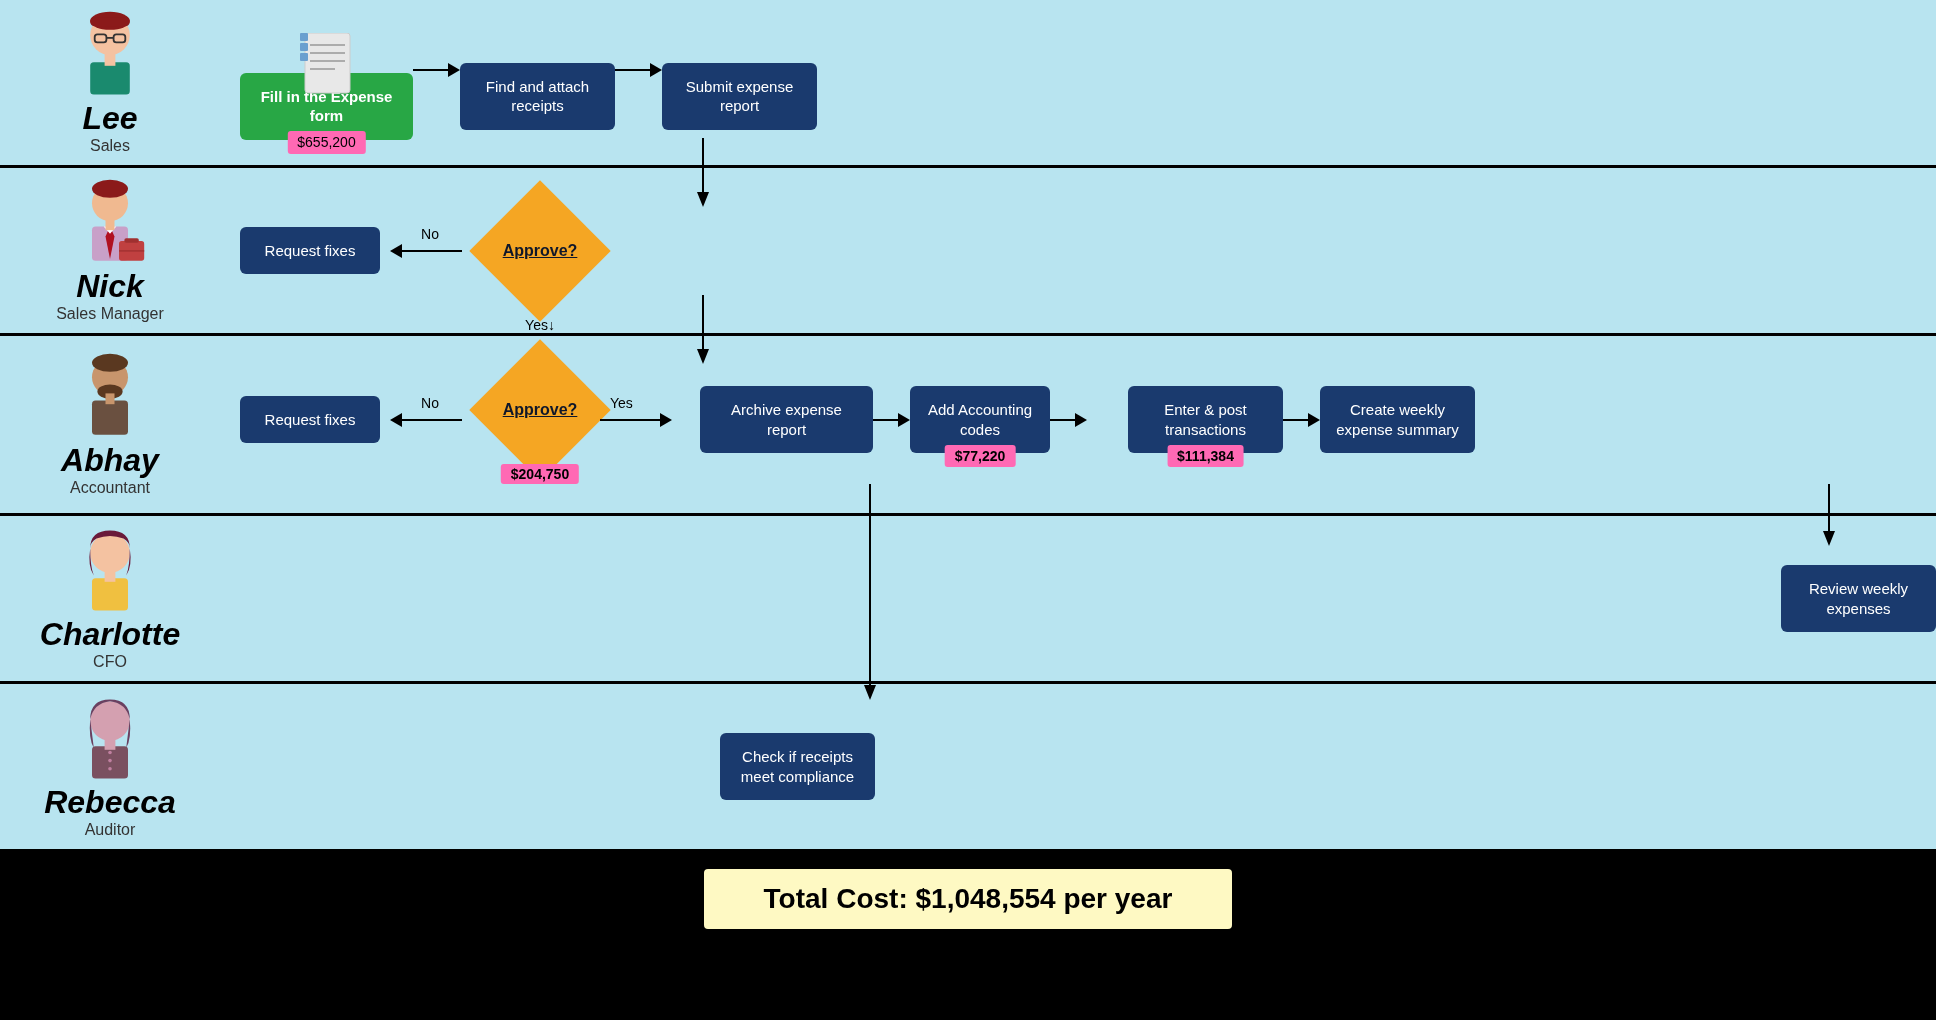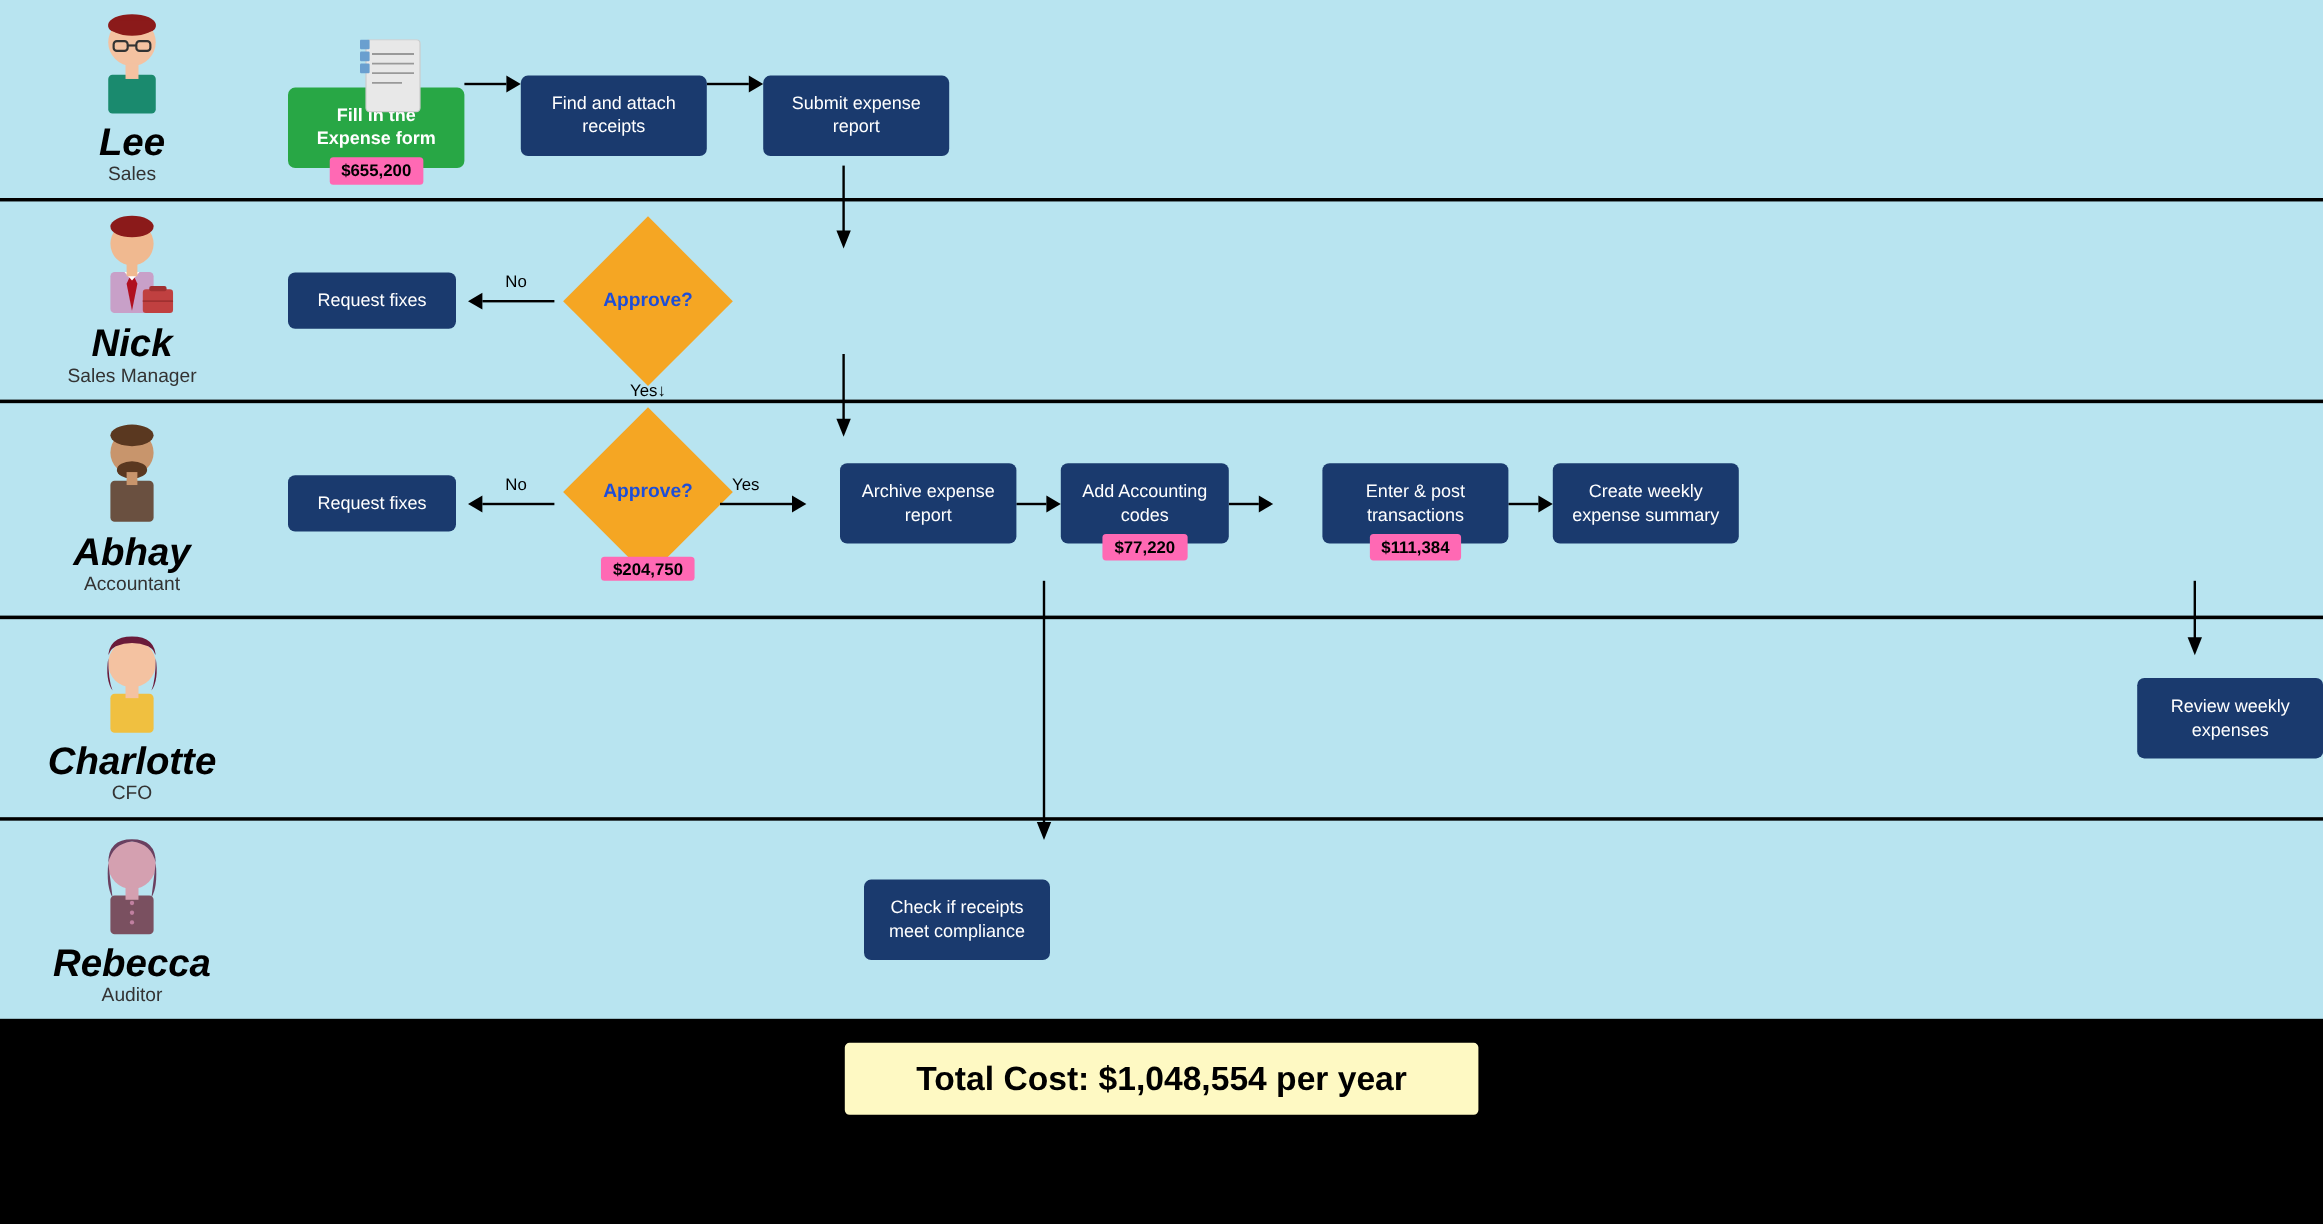--- a/index.html
+++ b/index.html
@@ -105,21 +105,21 @@
       flex-shrink: 0;
     }
 
     .green-box .cost-badge {
       position: absolute;
       bottom: -14px;
       left: 50%;
       transform: translateX(-50%);
       background: #ff69b4;
       color: #000;
-      font-weight: bold;
+      font-weight: normal;
       font-size: 14px;
       padding: 2px 10px;
       border-radius: 3px;
       white-space: nowrap;
     }
 
     
     .diamond-wrapper {
       position: relative;
       width: 120px;
@@ -135,26 +135,27 @@
       position: absolute;
       top: 10px;
       left: 10px;
     }
 
     .diamond-text {
       position: absolute;
       top: 50%;
       left: 50%;
       transform: translate(-50%, -50%);
-      color: #1d4ed8;
+      color: #0f172a;
       font-size: 16px;
       font-weight: bold;
       text-align: center;
       z-index: 2;
       white-space: nowrap;
+      text-decoration: underline;
     }
 
     .diamond-wrapper .cost-badge {
       position: absolute;
       bottom: -14px;
       left: 50%;
       transform: translateX(-50%);
       background: #ff69b4;
       color: #000;
       font-weight: bold;
@@ -220,21 +221,21 @@
       position: absolute;
       left: 0;
       top: 0;
       width: 1936px;
       pointer-events: none;
       z-index: 10;
     }
 
     
     .box-w-140 { width: 140px; }
-    .box-w-145 { width: 147px; }
+    .box-w-145 { width: 173px; }
     .box-w-155 { width: 155px; }
   </style>
 </head>
 <body>
 
 <div class="diagram-container">
 
   <svg class="cross-lane-arrow" id="cross-arrows" style="height:860px;">
 
     <line x1="703" y1="138" x2="703" y2="195" stroke="#000" stroke-width="2"></line>

